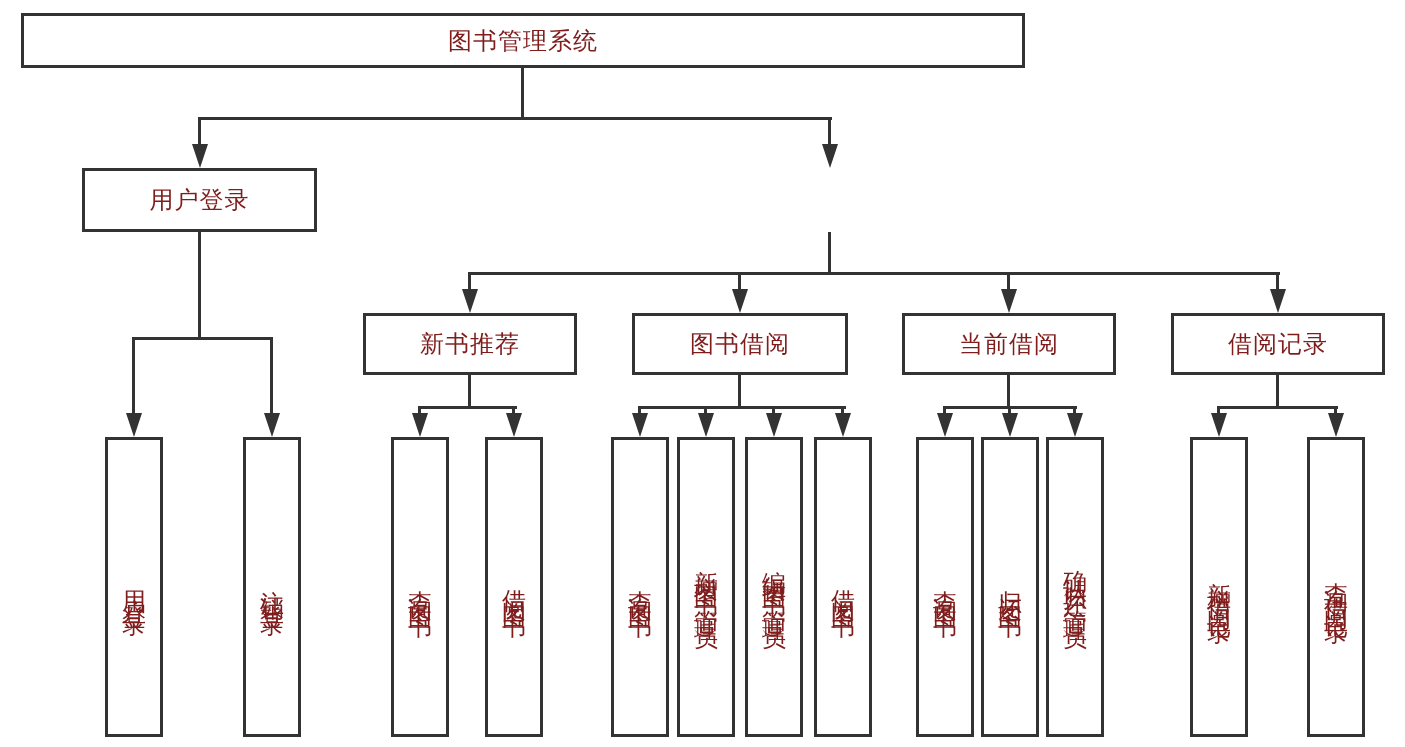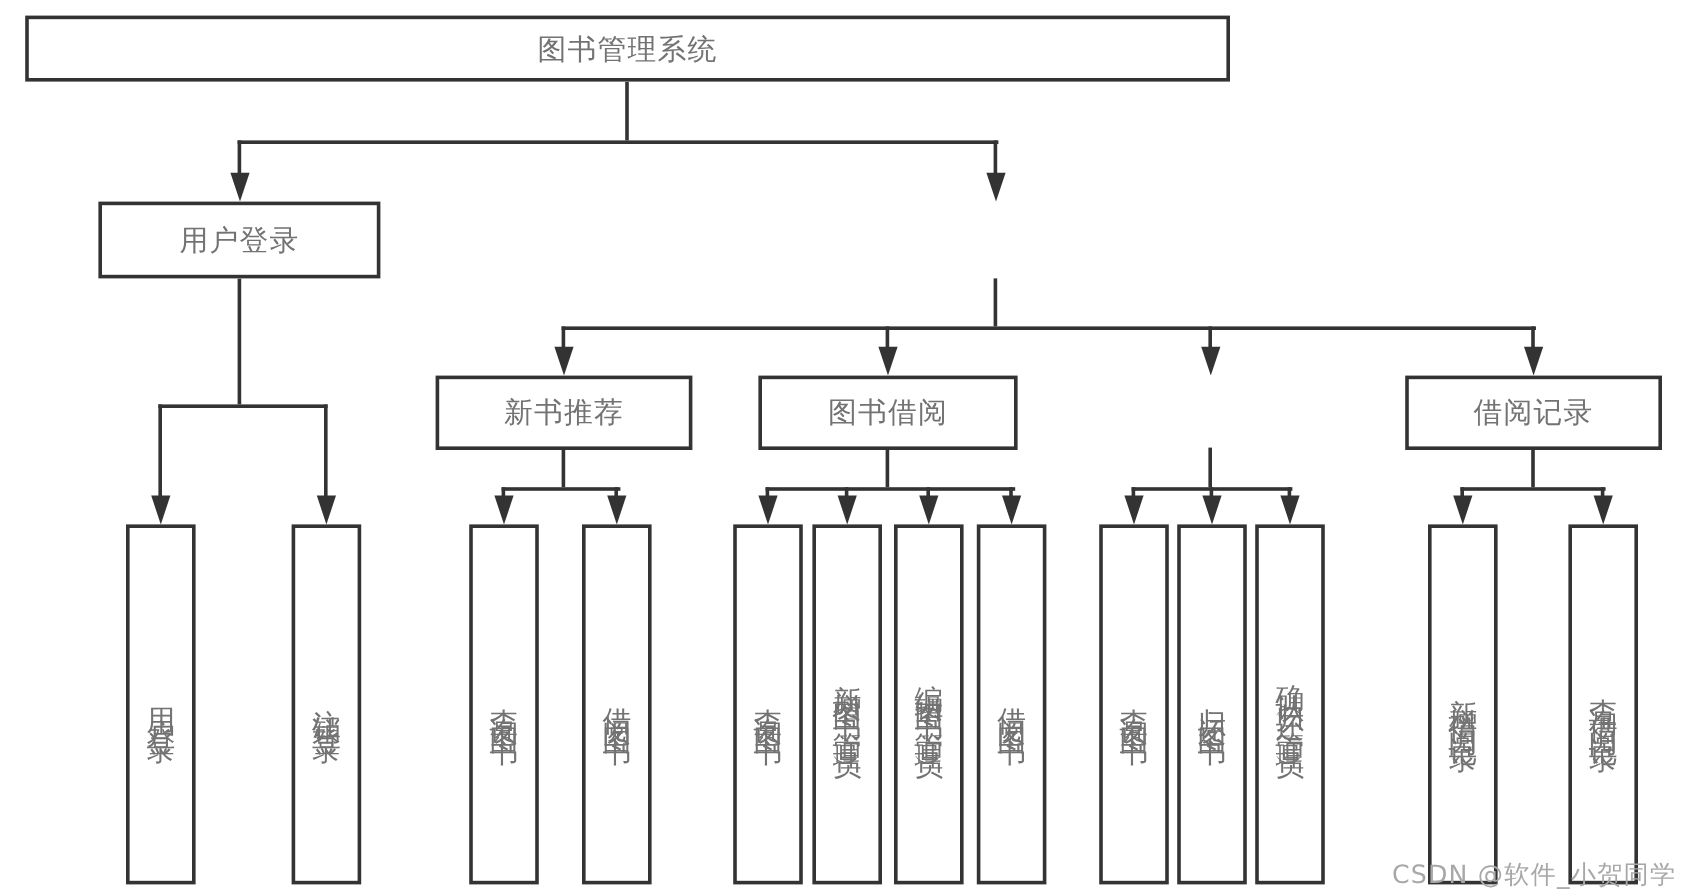--- a/index.html
+++ b/index.html
@@ -2,21 +2,21 @@
 <html><head>
 <meta charset="utf-8">
 <style>
   html,body { margin:0; padding:0; background:#ffffff; }
   .canvas {
     position:relative; width:1405px; height:747px; background:#ffffff;
     font-family:"DejaVu Sans","Liberation Sans",sans-serif; overflow:hidden;
   }
   .node {
     position:absolute; box-sizing:border-box; background:#ffffff;
-    border:3px solid #333333; color:#737373;
+    border:3px solid #333333; color:#7f1d1d;
     display:flex; align-items:center; justify-content:center;
     font-size:24px; letter-spacing:1px; z-index:2;
   }
   .leaf { width:58px; top:437px; height:300px; }
   .vtext {
     writing-mode:vertical-rl; text-orientation:mixed;
     letter-spacing:8px; font-size:24px; line-height:1; white-space:nowrap;
   }
   .hline, .vline { position:absolute; background:#333333; z-index:1; }
   .hline { height:3px; }
@@ -60,20 +60,21 @@
   <div class="arrow" style="left:462px;  top:289px;"></div>
   <div class="vline" style="left:738px;  top:272px; height:21px;"></div>
   <div class="arrow" style="left:732px;  top:289px;"></div>
   <div class="vline" style="left:1007px; top:272px; height:21px;"></div>
   <div class="arrow" style="left:1001px; top:289px;"></div>
   <div class="vline" style="left:1276px; top:272px; height:21px;"></div>
   <div class="arrow" style="left:1270px; top:289px;"></div>
 
   <div class="node" style="left:363px; top:313px; width:214px; height:62px;">新书推荐</div>
   <div class="node" style="left:632px; top:313px; width:216px; height:62px;">图书借阅</div>
+  <div class="node" style="left:902px; top:313px; width:214px; height:62px;">当前借阅</div>
   <div class="node" style="left:1171px; top:313px; width:214px; height:62px;">借阅记录</div>
 
   <div class="vline" style="left:468px;  top:373px; height:33px;"></div>
   <div class="vline" style="left:738px;  top:373px; height:33px;"></div>
   <div class="vline" style="left:1007px; top:373px; height:33px;"></div>
   <div class="vline" style="left:1276px; top:373px; height:33px;"></div>
 
   <div class="hline" style="left:418px;  top:406px; width:99px;"></div>
   <div class="hline" style="left:638px;  top:406px; width:208px;"></div>
   <div class="hline" style="left:943px;  top:406px; width:134px;"></div>
@@ -139,14 +140,13 @@
     <span class="vtext">确认归还（管理员）</span>
   </div>
 
   <div class="node leaf" style="left:1190px;">
     <span class="vtext">新增借阅记录</span>
   </div>
   <div class="node leaf" style="left:1307px;">
     <span class="vtext">查询借阅记录</span>
   </div>
 
-  <div class="watermark">CSDN @软件_小贺同学</div>
 </div>
 
 </body></html>

